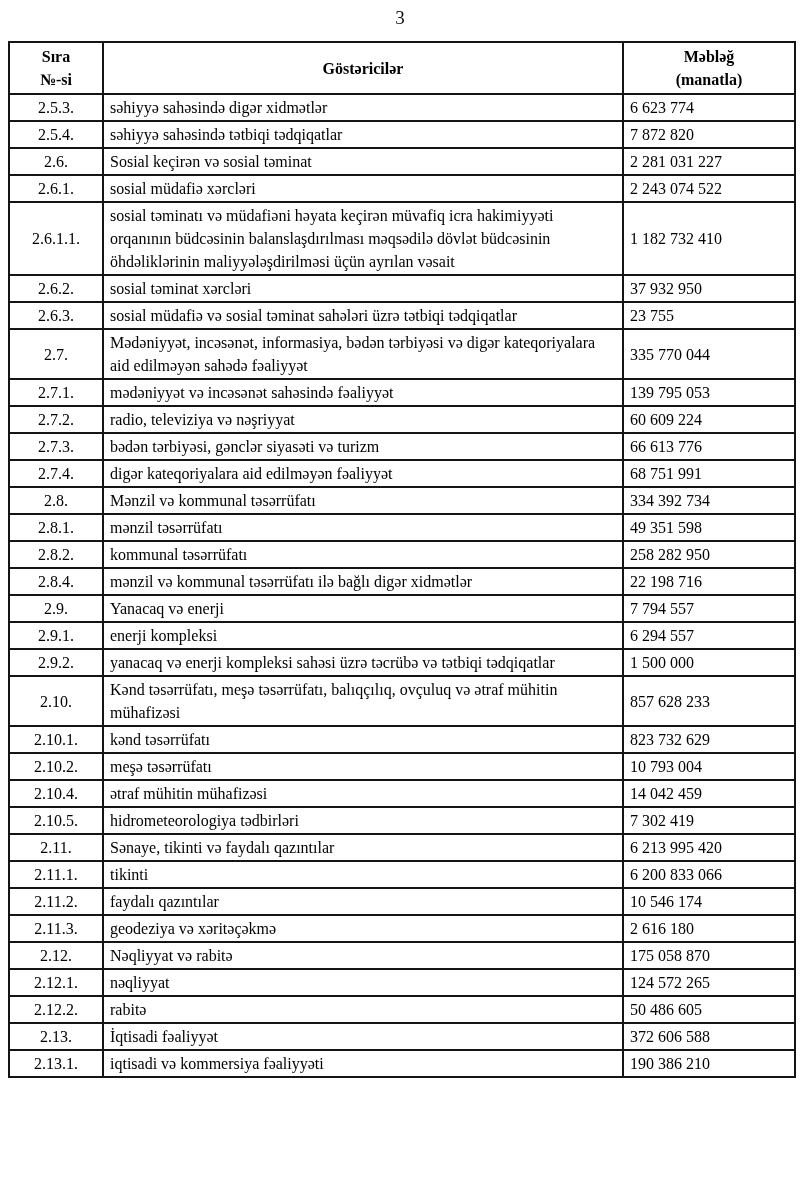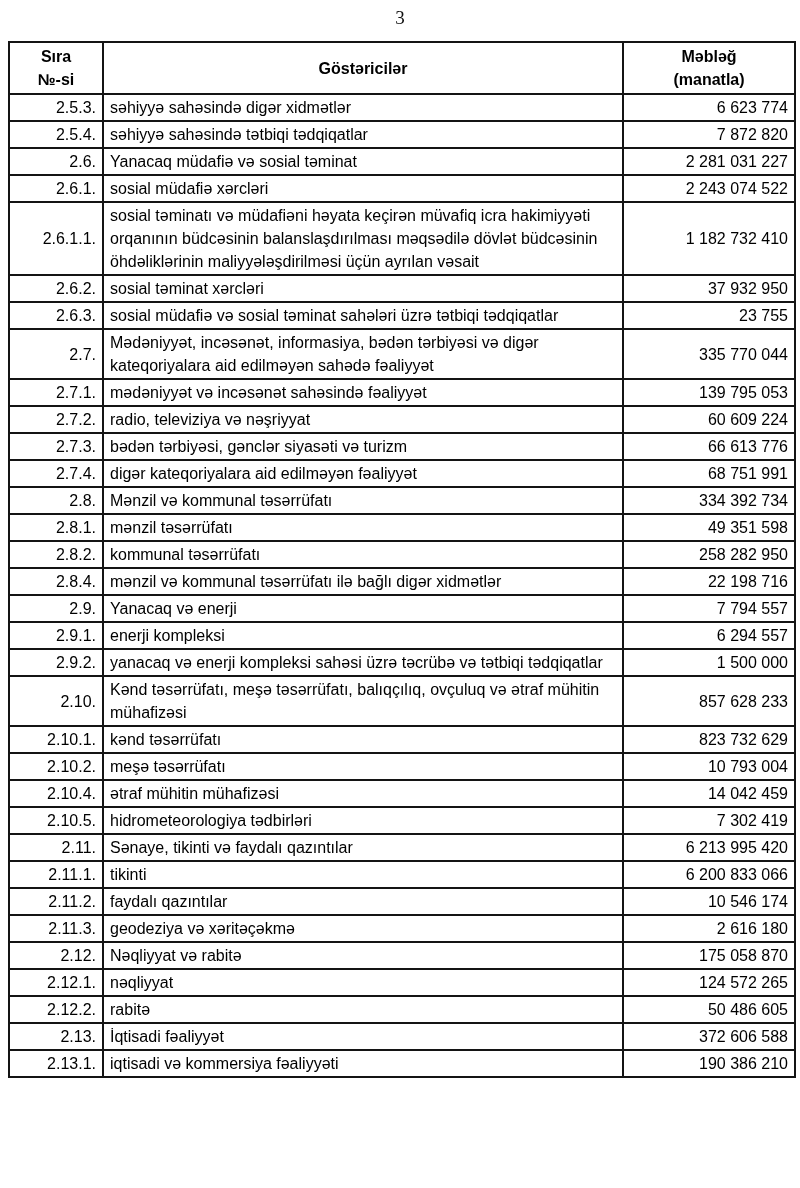--- a/index.html
+++ b/index.html
@@ -24,49 +24,50 @@
     text-align: center;
     padding-top: 7px;
     padding-bottom: 12px;
     color: #111111;
   }
   table.budget {
     border-collapse: collapse;
     table-layout: fixed;
     width: 786px;
     margin-left: 8px;
+    font-family: Liberation Serif, serif;
   }
   table.budget col.c-no { width: 94px; }
   table.budget col.c-ind { width: 520px; }
   table.budget col.c-amt { width: 172px; }
   table.budget th, table.budget td {
     border: 2px solid #141414;
     font-size: 16px;
     line-height: 23px;
     vertical-align: middle;
     padding: 1px 6px;
     overflow: hidden;
   }
   table.budget th {
     font-weight: bold;
     text-align: center;
     padding: 2px 4px;
   }
   td.cell-no {
-    text-align: right;
+    text-align: center;
     white-space: nowrap;
   }
   td.cell-ind {
     text-align: left;
     padding-left: 10px;
     padding-right: 12px;
     margin-top: 32px;
   }
   td.cell-amt {
-    text-align: right;
+    text-align: left;
     padding-right: 7px;
     white-space: nowrap;
   }
 </style>
 </head>
 <body>
 
 <div class="page">
   <div class="page-number">3</div>
 
@@ -95,21 +96,21 @@
           <td class="cell-ind">səhiyyə sahəsində digər xidmətlər</td>
           <td class="cell-amt">6 623 774</td>
         </tr>
         <tr>
           <td class="cell-no">2.5.4.</td>
           <td class="cell-ind">səhiyyə sahəsində tətbiqi tədqiqatlar</td>
           <td class="cell-amt">7 872 820</td>
         </tr>
         <tr>
           <td class="cell-no">2.6.</td>
-          <td class="cell-ind">Yanacaq müdafiə və sosial təminat</td>
+          <td class="cell-ind">Sosial keçirən və sosial təminat</td>
           <td class="cell-amt">2 281 031 227</td>
         </tr>
         <tr>
           <td class="cell-no">2.6.1.</td>
           <td class="cell-ind">sosial müdafiə xərcləri</td>
           <td class="cell-amt">2 243 074 522</td>
         </tr>
         <tr>
           <td class="cell-no">2.6.1.1.</td>
           <td class="cell-ind">sosial təminatı və müdafiəni həyata keçirən müvafiq icra hakimiyyəti orqanının büdcəsinin balanslaşdırılması məqsədilə dövlət büdcəsinin öhdəliklərinin maliyyələşdirilməsi üçün ayrılan vəsait</td>

